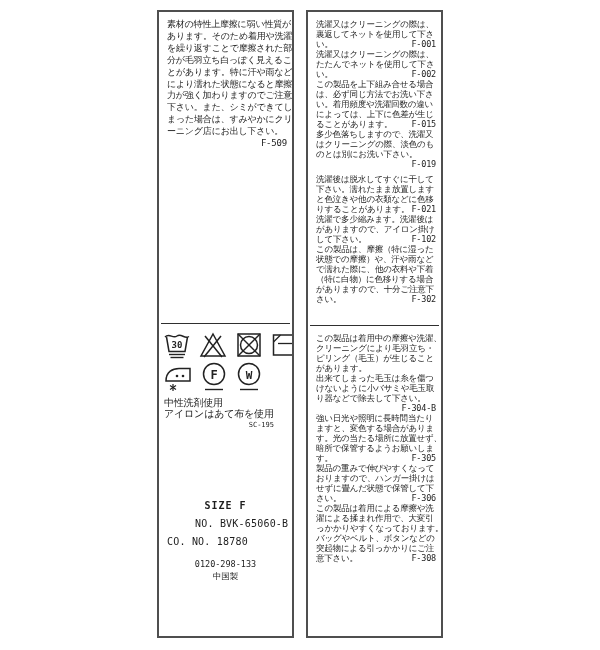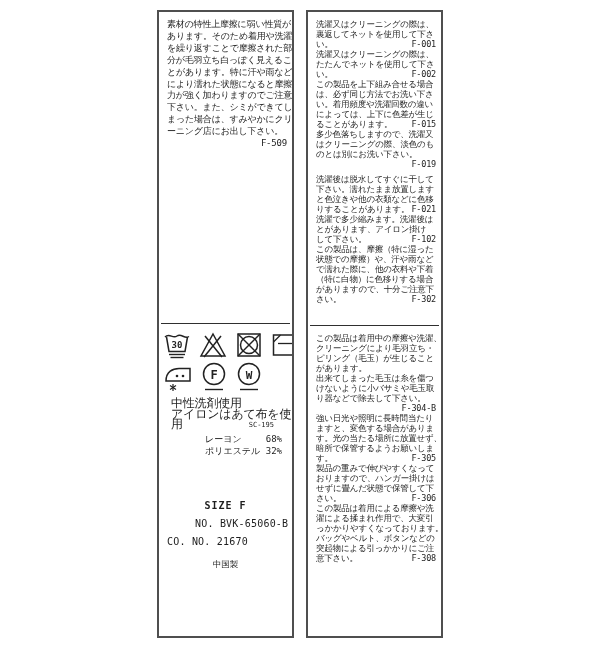--- a/index.html
+++ b/index.html
@@ -23,21 +23,21 @@
   .rblock2{top:321px;}
   .line-with-code{display:flex;justify-content:space-between;}
   .line-with-code .fcode{padding-right:2px;}
   .code-line{text-align:right;padding-right:2px;}
   .para-gap{height:5px;}
   .sym-row{display:flex;align-items:flex-start;}
   .sym-row1{top:318px;left:4px;gap:8px;}
   .sym-row2{top:349px;left:5px;gap:9px;}
   .sym{display:block;}
   .sym *{vector-effect:non-scaling-stroke;}
-  .notes{top:386px;left:12px;font-size:12px;line-height:10.5px;letter-spacing:-0.2px;}
+  .notes{top:386px;left:5px;font-size:10px;line-height:10.5px;letter-spacing:-0.2px;}
   .sc-code{top:409px;right:18px;font-size:7px;}
   .comp{top:421px;left:46px;right:10px;font-size:9px;line-height:12px;}
   .comp-row{display:flex;justify-content:space-between;white-space:nowrap;}
   .size-line{top:488px;left:0;right:0;text-align:center;font-size:10px;letter-spacing:1px;font-weight:bold;}
   .no-line{top:506px;left:8px;font-size:10px;letter-spacing:0.2px;white-space:nowrap;padding-left:28px;}
   .co-line{top:524px;left:8px;font-size:10px;letter-spacing:0.2px;white-space:nowrap;}
   .company{top:546px;left:0;right:0;text-align:center;font-size:8.5px;line-height:12px;}
   .company .text-line{white-space:nowrap;}
   svg text{font-family:"DejaVu Sans Mono","DejaVu Sans",sans-serif;font-weight:bold;fill:#222;}
 </style>
@@ -113,38 +113,29 @@
       </svg>
     </div>
 
     <div class="abs notes">
         <div class="text-line">中性洗剤使用</div>
         <div class="text-line">アイロンはあて布を使用</div>
       </div>
 
     <div class="abs sc-code">SC-195</div>
 
-    <div class="abs comp">
-        <div class="comp-row">
-          <span>レーヨン</span>
-          <span>68%</span>
-        </div>
-        <div class="comp-row">
-          <span>ポリエステル</span>
-          <span>32%</span>
-        </div>
-      </div>
 
     <div class="abs size-line">SIZE F</div>
 
     <div class="abs no-line">NO. BVK-65060-B</div>
 
-    <div class="abs co-line">CO. NO. 21670</div>
+    <div class="abs co-line">CO. NO. 18780</div>
 
     <div class="abs company">
+        <div class="text-line">0120-298-133</div>
         <div class="text-line">中国製</div>
       </div>
   </div>
 
   <div class="panel panel-right">
 
     <div class="abs rblock rblock1 para-block">
         <div class="text-line">洗濯又はクリーニングの際は、</div>
         <div class="text-line">裏返してネットを使用して下さ</div>
         <div class="text-line line-with-code">
@@ -171,21 +162,21 @@
         <div class="text-line code-line">F-019</div>
         <div class="para-gap"></div>
         <div class="text-line">洗濯後は脱水してすぐに干して</div>
         <div class="text-line">下さい。濡れたまま放置します</div>
         <div class="text-line">と色泣きや他の衣類などに色移</div>
         <div class="text-line line-with-code">
           <span>りすることがあります。</span>
           <span class="fcode">F-021</span>
         </div>
         <div class="text-line">洗濯で多少縮みます。洗濯後は</div>
-        <div class="text-line">とがあります、アイロン掛け</div>
+        <div class="text-line">がありますので、アイロン掛け</div>
         <div class="text-line line-with-code">
           <span>して下さい。</span>
           <span class="fcode">F-102</span>
         </div>
         <div class="text-line">この製品は、摩擦（特に湿った</div>
         <div class="text-line">状態での摩擦）や、汗や雨など</div>
         <div class="text-line">で濡れた際に、他の衣料や下着</div>
         <div class="text-line">（特に白物）に色移りする場合</div>
         <div class="text-line">がありますので、十分ご注意下</div>
         <div class="text-line line-with-code">

